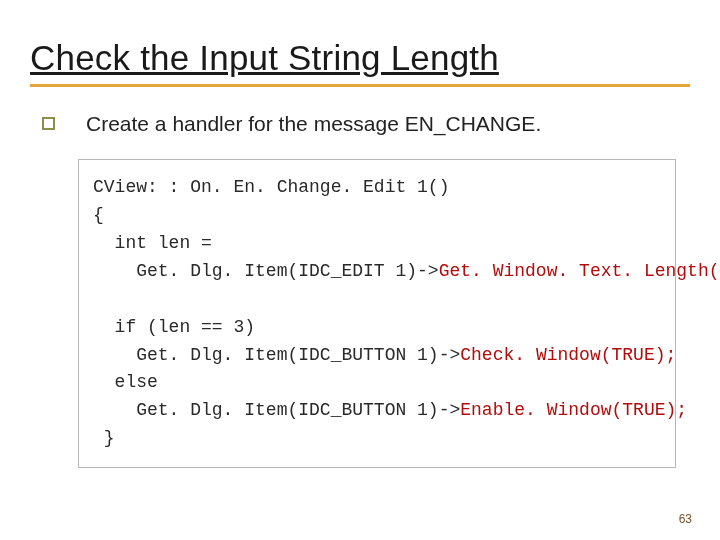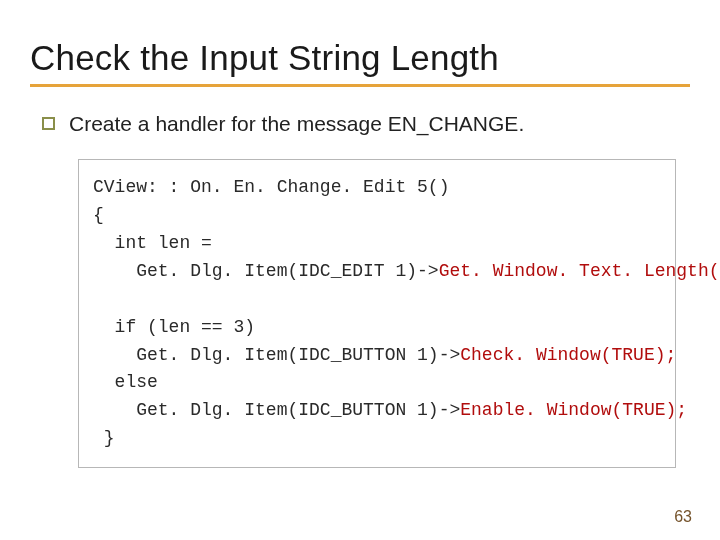--- a/index.html
+++ b/index.html
@@ -19,31 +19,32 @@
     height: 540px;
     position: relative;
   }
   .title {
     font-family: Arial, Helvetica, sans-serif;
     font-size: 35px;
     font-weight: 400;
     letter-spacing: 0.2px;
     margin: 0 0 6px 0;
     color: #1a1a1a;
+    text-decoration: underline;
   }
   .title-rule {
     height: 3px;
     background: #e6a33a;
     width: 100%;
     margin: 0 0 24px 0;
   }
   .bullet-row {
     display: flex;
     align-items: flex-start;
-    gap: 14px;
+    gap: 31px;
     margin: 0 0 22px 12px;
   }
   .bullet-square {
     width: 13px;
     height: 13px;
     border: 2px solid #8a8f4a;
     background: #ffffff;
     margin-top: 6px;
     box-sizing: border-box;
     flex: 0 0 auto;
@@ -66,40 +67,40 @@
     font-size: 18px;
     line-height: 1.55;
     color: #2a2a2a;
     white-space: pre;
   }
   .code-box .red { color: #b10d0d; }
   .pagenum {
     position: absolute;
     right: 28px;
     bottom: 14px;
-    font-size: 16px;
+    font-size: 12px;
     color: #74522a;
     font-family: Arial, Helvetica, sans-serif;
   }
 </style>
 </head>
 <body>
 
 <div class="slide">
 
   <h1 class="title">Check the Input String Length</h1>
   <div class="title-rule"></div>
 
   <div class="bullet-row">
     <span class="bullet-square"></span>
     <span class="bullet-text">Create a handler for the message EN_CHANGE.</span>
   </div>
 
   <div class="code-box">
-<pre><span>CView: : On. En. Change. Edit 5()</span>
+<pre><span>CView: : On. En. Change. Edit 1()</span>
 <span>{</span>
 <span>  int len =</span>
 <span>    Get. Dlg. Item(IDC_EDIT 1)-&gt;</span><span class="red">Get. Window. Text. Length();</span>
 <span></span>
 <span>  if (len == 3)</span>
 <span>    Get. Dlg. Item(IDC_BUTTON 1)-&gt;</span><span class="red">Check. Window(TRUE);</span>
 <span>  else</span>
 <span>    Get. Dlg. Item(IDC_BUTTON 1)-&gt;</span><span class="red">Enable. Window(TRUE);</span>
 <span> }</span></pre>
   </div>

